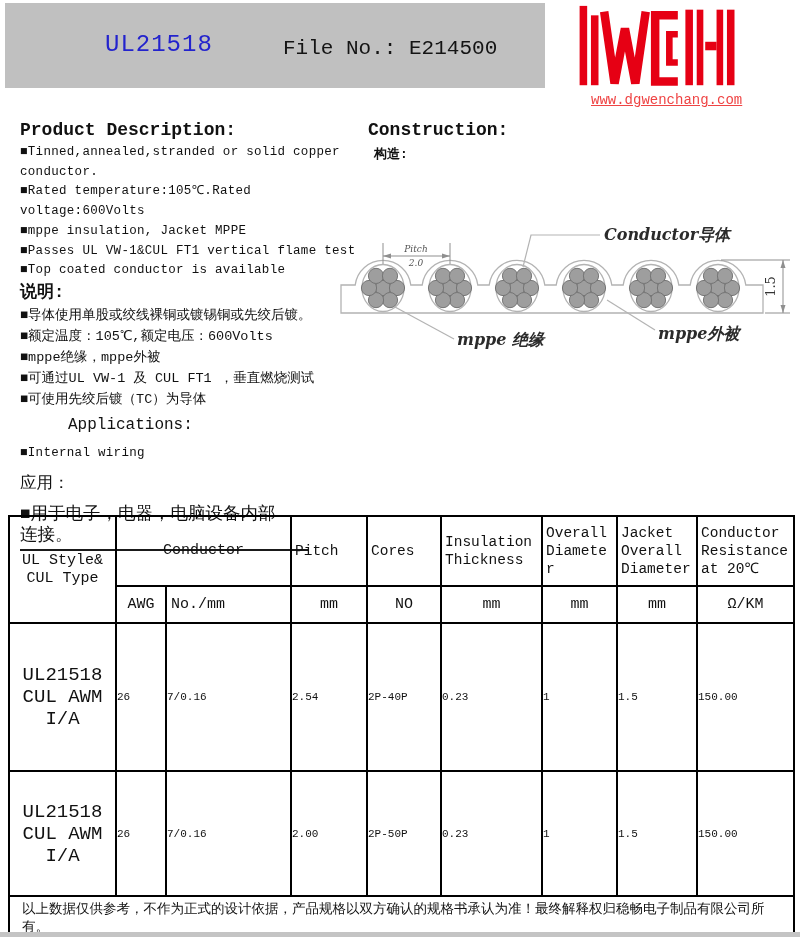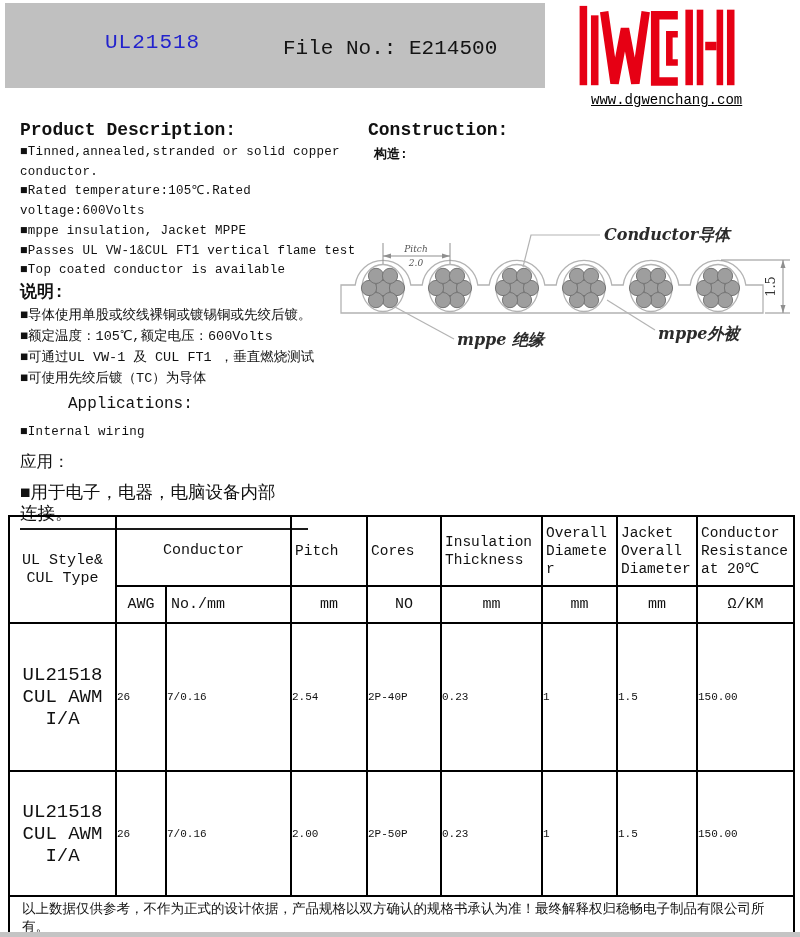--- a/index.html
+++ b/index.html
@@ -3,24 +3,24 @@
 <meta charset="utf-8">
 <style>
   * { margin:0; padding:0; box-sizing:border-box; }
   html,body { width:800px; height:937px; background:#ffffff; overflow:hidden;
               font-family:"Liberation Mono", monospace; }
   .abs { position:absolute; }
   #page { position:relative; width:800px; height:937px; background:#fff; }
 
   
   #header-bar { left:5px; top:3px; width:540px; height:85px; background:#c0c0c0; }
-  #model { left:105px; top:31px; font-size:21px; color:#2323cd; letter-spacing:1px; }
+  #model { left:105px; top:31px; font-size:24px; color:#2323cd; letter-spacing:1px; }
   #fileno { left:283px; top:37px; font-size:21px; color:#141414; }
   #logo { left:578px; top:4px; }
-  #site { left:591px; top:92px; font-size:14px; color:#000000; text-decoration:underline; }
+  #site { left:591px; top:92px; font-size:14px; color:#ef4444; text-decoration:underline; }
 
   
   #left-col { left:20px; top:118px; width:352px; color:#111; }
   .h-en { font-size:18px; font-weight:bold; line-height:25px; }
   .h-cn { font-size:17px; font-weight:bold; line-height:24px; }
   .li-en { font-size:12.5px; line-height:19.7px; letter-spacing:0.3px; }
   .li-cn { font-size:13.5px; line-height:21px; }
   .h-app { font-size:16px; line-height:22px; margin-top:4px;margin-left:48px; }
   .li-app { font-size:12.5px; line-height:18px; margin-top:8px; letter-spacing:0.3px; }
   .h-app-cn { font-size:16.5px; line-height:22px; margin-top:11px; }
@@ -87,20 +87,21 @@
   <div id="left-col" class="abs">
     <div class="h-en">Product Description:</div>
     <div class="li-en">■Tinned,annealed,stranded or solid copper conductor.</div>
     <div class="li-en">■Rated temperature:105℃.Rated voltage:600Volts</div>
     <div class="li-en">■mppe insulation, Jacket MPPE</div>
     <div class="li-en">■Passes UL VW-1&amp;CUL FT1 vertical flame test</div>
     <div class="li-en">■Top coated conductor is available</div>
     <div class="h-cn">说明:</div>
     <div class="li-cn">■导体使用单股或绞线裸铜或镀锡铜或先绞后镀。</div>
     <div class="li-cn">■额定温度：105℃,额定电压：600Volts</div>
+    <div class="li-cn">■mppe绝缘，mppe外被</div>
     <div class="li-cn">■可通过UL VW-1 及 CUL FT1 ，垂直燃烧测试</div>
     <div class="li-cn">■可使用先绞后镀（TC）为导体</div>
     <div class="h-app">Applications:</div>
     <div class="li-app">■Internal wiring</div>
     <div class="h-app-cn">应用：</div>
     <div class="li-app-cn"><span>■用于电子，电器，电脑设备内部</span><br><span>连接。</span></div>
     <div id="app-underline"></div>
   </div>
 
   <div id="construction" class="abs">

